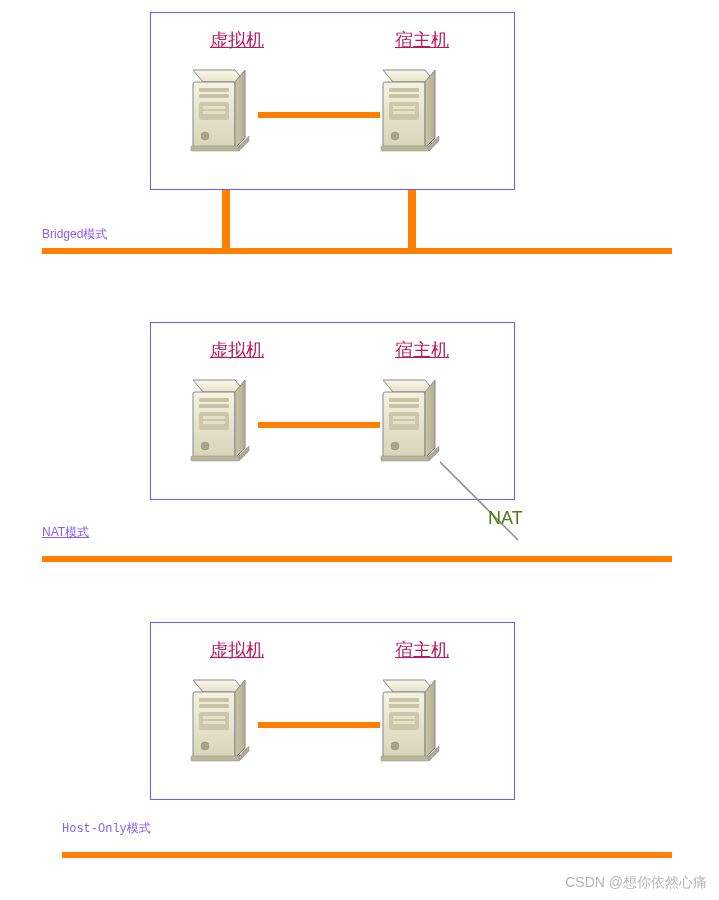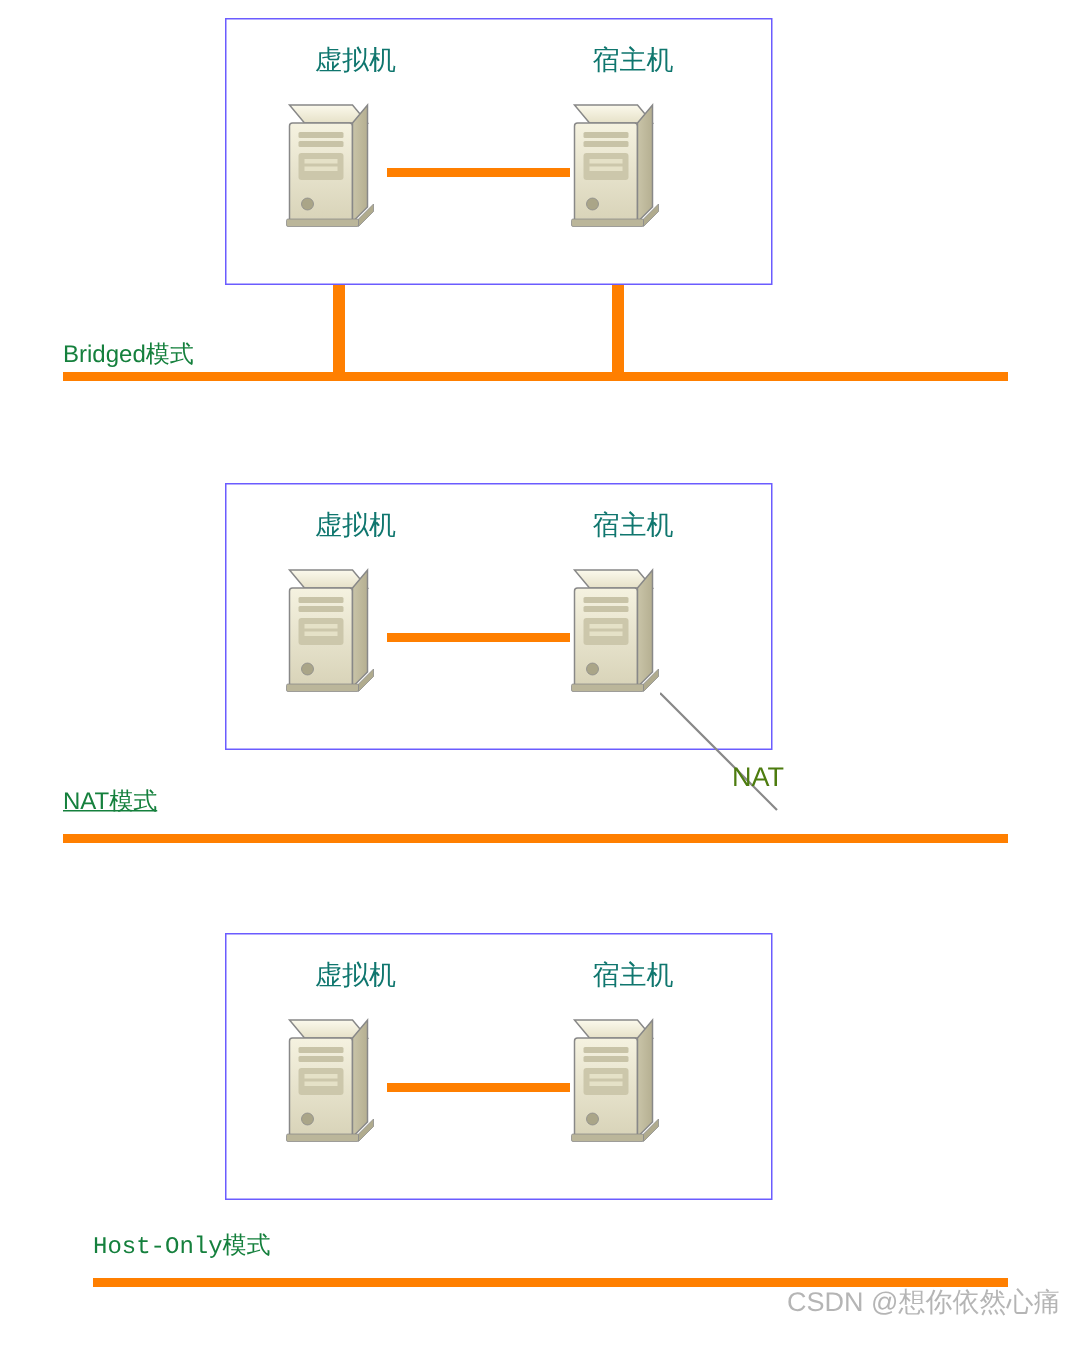--- a/index.html
+++ b/index.html
@@ -15,27 +15,28 @@
       position: absolute;
       border: 1px solid #6b5cff;
       background: #fff;
     }
     .server {
       position: absolute;
     }
     .server-label {
       position: absolute;
       font-size: 18px;
-      color: #0f766e;
+      color: #be185d;
       text-align: right;
+      text-decoration: underline;
     }
     .mode-label {
       position: absolute;
-      font-size: 16px;
-      color: #15803d;
+      font-size: 12px;
+      color: #8b5cf6;
     }
     .hbar {
       position: absolute;
       background: #ff7f00;
       height: 6px;
     }
     .vbar {
       position: absolute;
       background: #ff7f00;
       width: 8px;
@@ -49,22 +50,22 @@
       position: absolute;
     }
     .nat-label {
       position: absolute;
       font-size: 18px;
       color: #4d7c0f;
     }
     .watermark {
       position: absolute;
       right: 12px;
-      bottom: 20px;
-      font-size: 18px;
+      bottom: 8px;
+      font-size: 14px;
       color: rgba(120,120,120,0.55);
     }
   </style>
 </head>
 <body>
 
 <svg width="0" height="0" style="position:absolute">
   <defs>
     <linearGradient id="serverFront" x1="0" y1="0" x2="0" y2="1">
       <stop offset="0%" stop-color="#f5f2e0"></stop>

